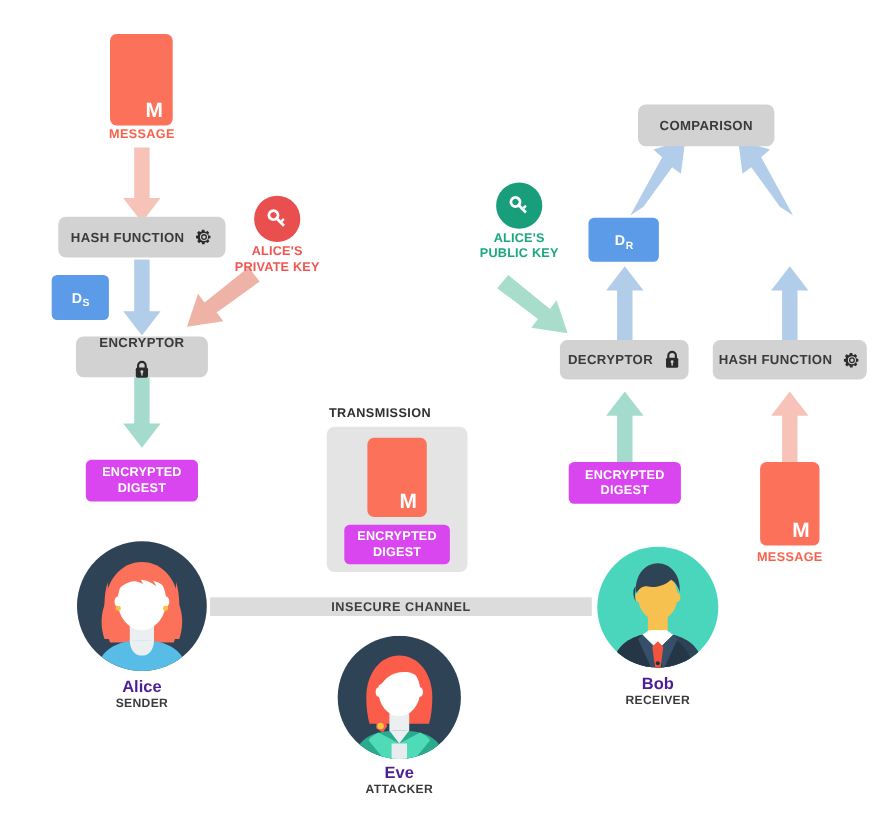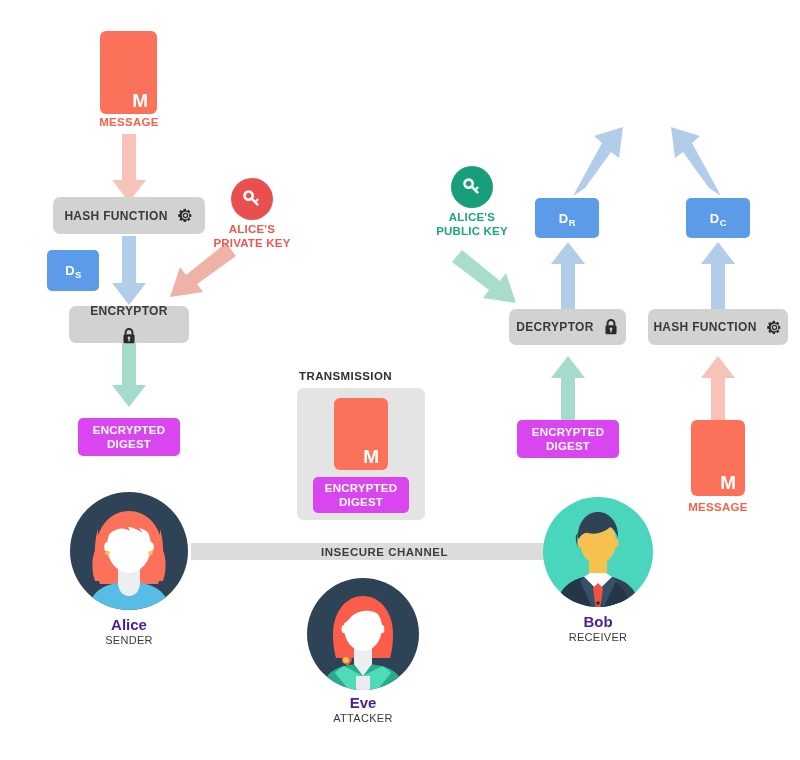--- a/index.html
+++ b/index.html
@@ -145,21 +145,21 @@
   .person { position: absolute; text-align: center; }
   .person-name {
     font-size: 15px;
     font-weight: 700;
     color: #4c1d95;
     margin-top: 5px;
     line-height: 1.1;
   }
   .person-role {
     font-size: 11px;
-    font-weight: 400;
+    font-weight: 700;
     color: #3a3a3a;
     letter-spacing: 0.3px;
     line-height: 1.2;
   }
 
   svg { display: block; }
   .arrow-layer { position: absolute; left: 0; top: 0; pointer-events: none; }
 </style>
 </head>
 <body>
@@ -273,32 +273,32 @@
   <div class="msg-box" style="left:334px; top:398px; width:54px; height:72px;">
     <span class="m-letter">M</span>
   </div>
   <div class="green-box" style="left:313px; top:477px; width:96px; height:36px;">
     <span>
       <span>ENCRYPTED</span><br>
       <span>DIGEST</span>
     </span>
   </div>
 
-  <div class="channel" style="left:191px; top:543px; width:347px; height:17px;padding-left:20px;">
+  <div class="channel" style="left:191px; top:543px; width:347px; height:17px;">
     <span>INSECURE CHANNEL</span>
   </div>
 
+  <div class="grey-box" style="left:580px; top:95px; width:124px; height:38px;">
+    <span>COMPARISON</span>
+  </div>
 
   <div class="blue-box" style="left:535px; top:198px; width:64px; height:40px;">
     <span><span>D</span><sub>R</sub></span>
   </div>
 
-  <div class="blue-box" style="left:686px; top:198px; width:64px; height:40px;">
-    <span><span>D</span><sub>C</sub></span>
-  </div>
 
   <div class="key-badge" style="left:429px; top:166px; width:86px;">
     <div class="key-circle green">
       <svg width="24" height="24" viewBox="0 0 24 24">
         <g transform="rotate(-45 12 12)">
           <circle cx="12" cy="7.2" r="4.1" fill="none" stroke="#ffffff" stroke-width="2.6"></circle>
           <rect x="10.75" y="10.5" width="2.5" height="10.2" fill="#ffffff"></rect>
           <rect x="13.2" y="15.2" width="3.1" height="2.2" fill="#ffffff"></rect>
         </g>
       </svg>

